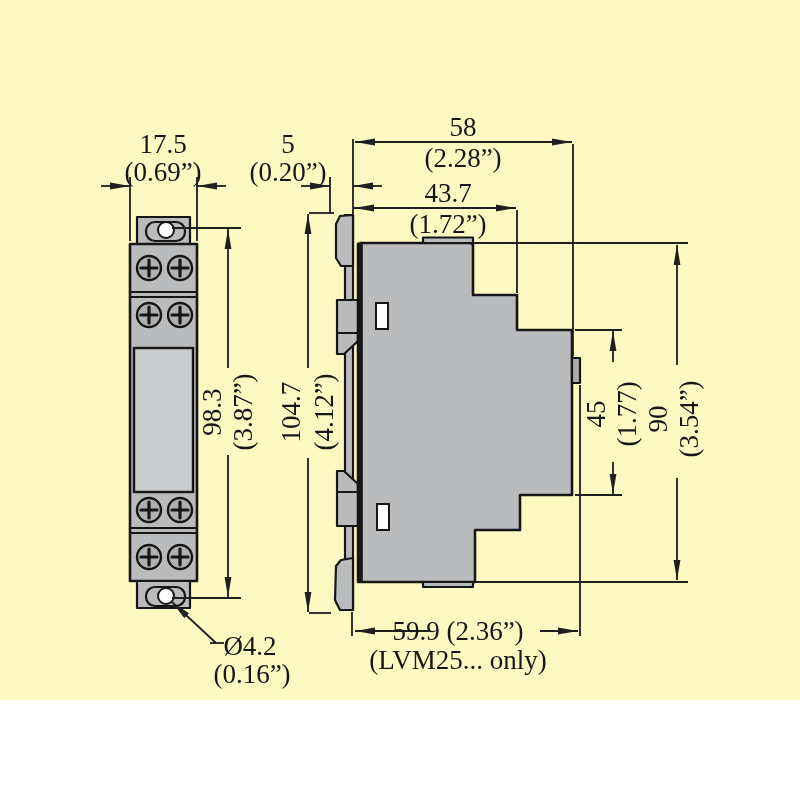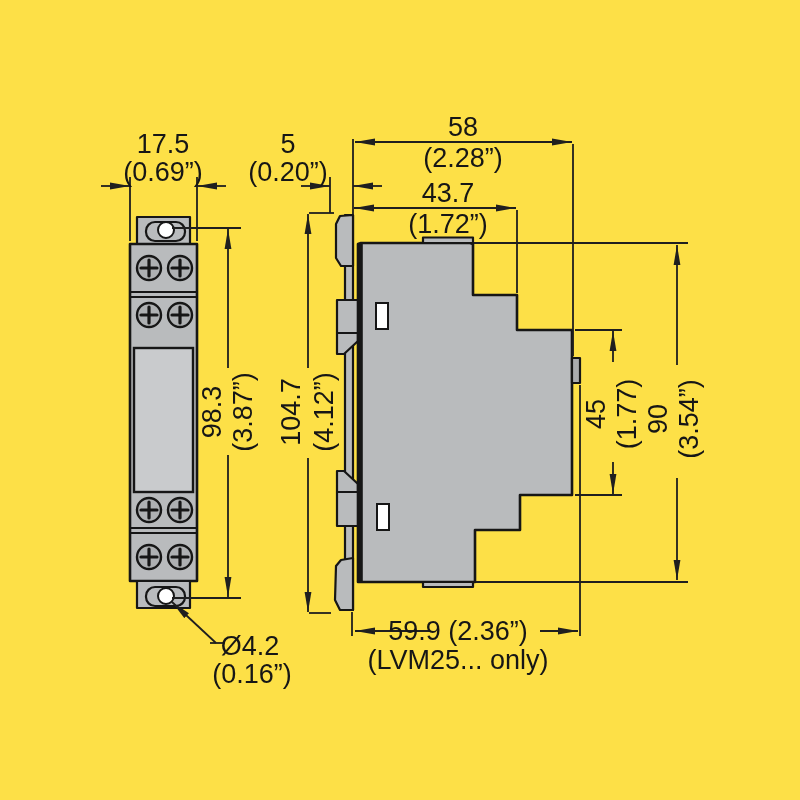--- a/index.html
+++ b/index.html
@@ -5,23 +5,24 @@
   html, body {
     margin: 0;
     padding: 0;
     background: #ffffff;
     width: 800px;
     height: 800px;
     font-family: "Liberation Sans", sans-serif;
   }
   #stage {
     width: 800px;
-    height: 800px;
+    height: 700px;
     position: relative;
-    background: #fde047;
+    background: #fef9c3;
+    font-family: Liberation Serif, serif;
   }
   svg { display: block; }
   .outline  { fill: #b9bbbd; stroke: #161616; stroke-width: 2.6; stroke-linejoin: round; }
   .part     { fill: #b9bbbd; stroke: #161616; stroke-width: 2.2; stroke-linejoin: round; }
   .panel    { fill: #c9cbcd; stroke: #161616; stroke-width: 2.4; }
   .slotwhite{ fill: #ffffff; stroke: #161616; stroke-width: 2; }
   .hole     { fill: #ffffff; stroke: #161616; stroke-width: 2; }
   .screw    { fill: #aeb0b2; stroke: #161616; stroke-width: 2.4; }
   .cross    { stroke: #161616; stroke-width: 3.2; stroke-linecap: round; }
   .edge     { stroke: #161616; stroke-width: 2.2; }

